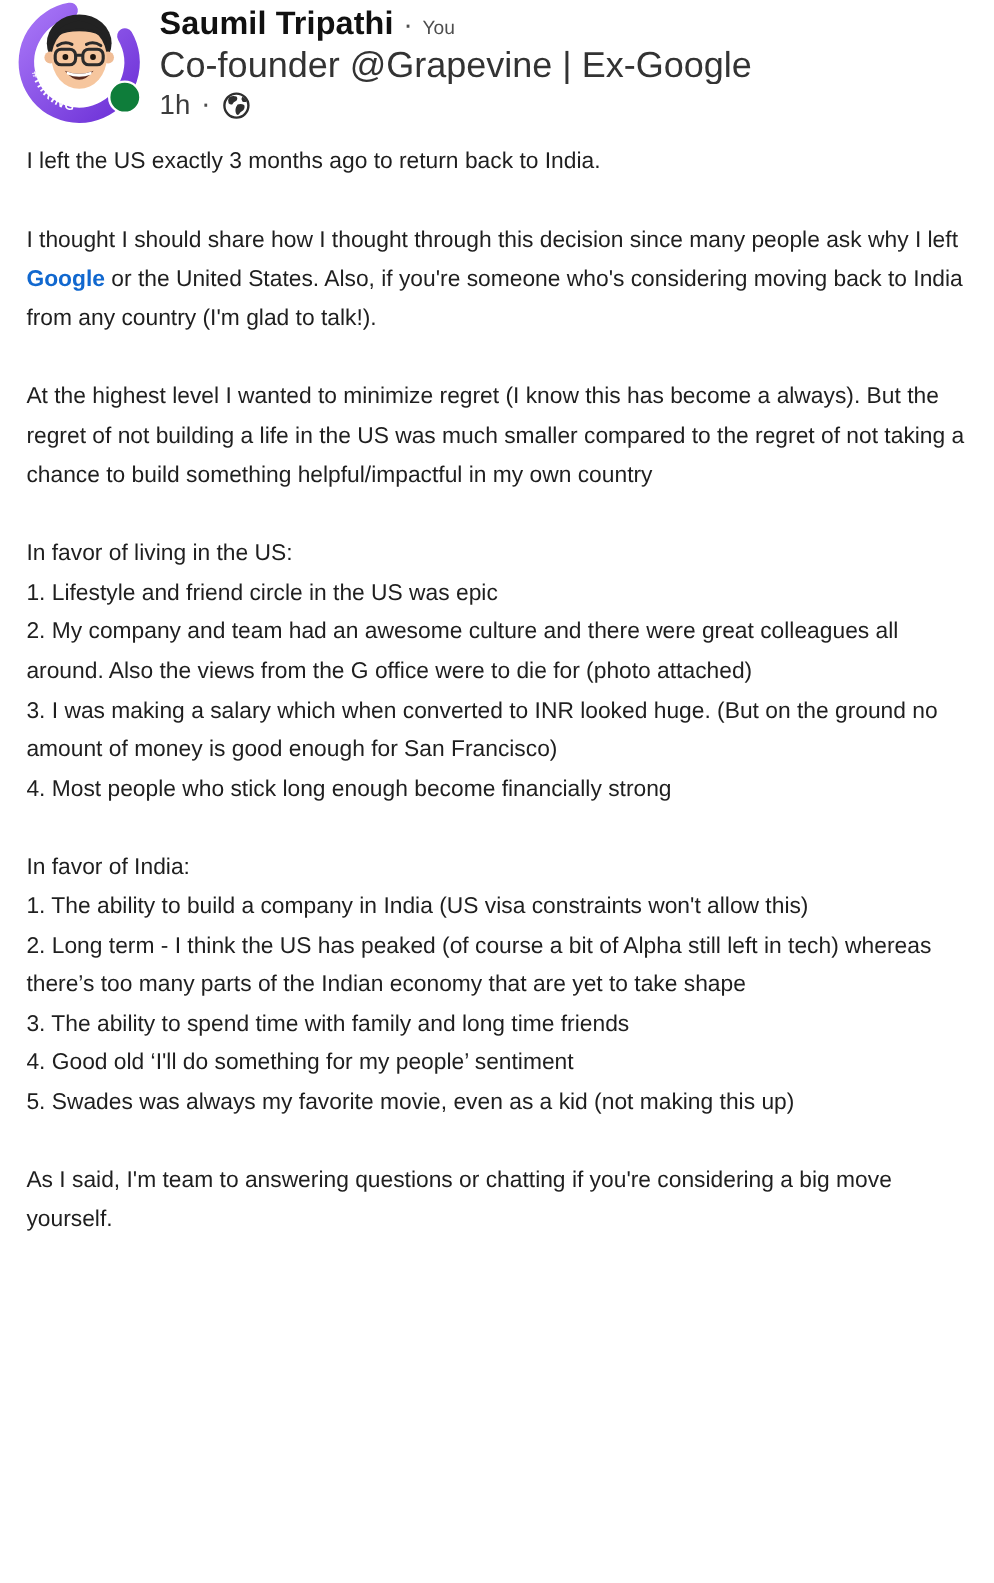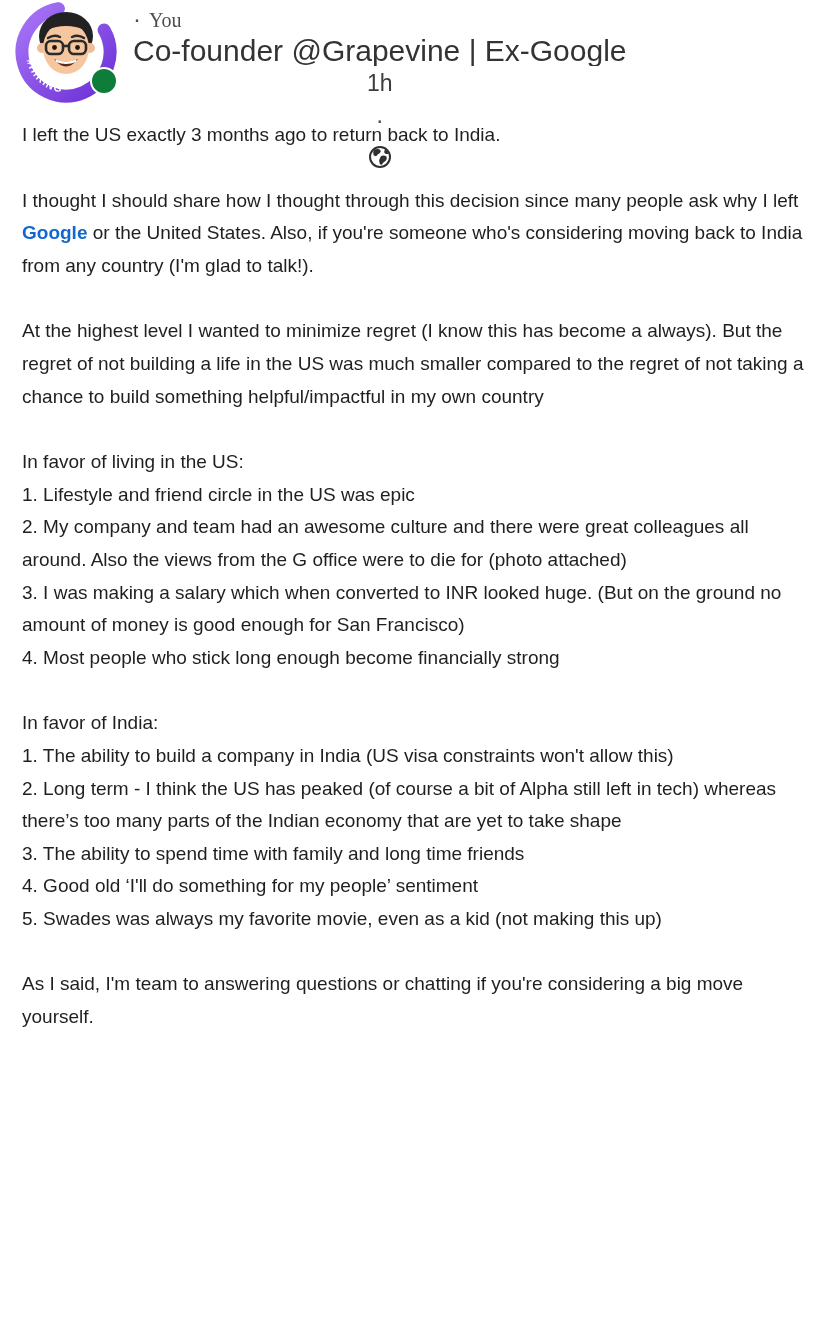--- a/index.html
+++ b/index.html
@@ -48,37 +48,36 @@
     line-height: 32px;
     white-space: nowrap;
   }
   .author-name {
     font-size: 27px;
     font-weight: 700;
     color: #111111;
     letter-spacing: 0.1px;
   }
   .name-sep { font-size: 24px; color: #4e4e4e; }
-  .author-you { font-size: 20px; color: #4e4e4e; font-family: Liberation Serif, serif; }
+  .author-you { font-size: 16px; color: #4e4e4e; }
   .headline {
     font-size: 30px;
     color: #333333;
     line-height: 30px;
     white-space: nowrap;
     overflow: hidden;
   }
   .time-row {
     display: flex;
     align-items: center;
     gap: 9px;
     margin-top: 3px;
     font-size: 23px;
     color: #3c3c3c;
     line-height: 28px;
-    flex-direction: column;
   }
   .globe-icon { display: inline-block; margin-top: 2px; }
 
   
   .post-body {
     padding: 0 22px;
     margin-top: 13px;
   }
   .para {
     font-size: 19px;
@@ -138,20 +137,21 @@
 
         <text font-size="10.5" font-weight="700" fill="#ffffff" letter-spacing="1.2">
           <textPath href="#badgeArc" startOffset="6%">#HIRING</textPath>
         </text>
       </svg>
       <span class="presence-dot"></span>
     </div>
 
     <div class="identity">
       <div class="name-row">
+        <span class="author-name">Saumil Tripathi</span>
         <span class="name-sep">·</span>
         <span class="author-you">You</span>
       </div>
       <div class="headline">Co-founder @Grapevine | Ex-Google</div>
       <div class="time-row">
         <span>1h</span>
         <span class="name-sep">·</span>
         <svg class="globe-icon" width="24" height="24" viewBox="0 0 24 24">
           <circle cx="12" cy="12" r="10" fill="none" stroke="#2f2f2f" stroke-width="2"></circle>
           <path d="M 6 5 Q 9 3.5 12 4.5 Q 13.5 6 12 8 Q 9.5 9 8.5 11 Q 7 11.5 5.5 10 Q 4.5 7 6 5 Z" fill="#2f2f2f"></path>

